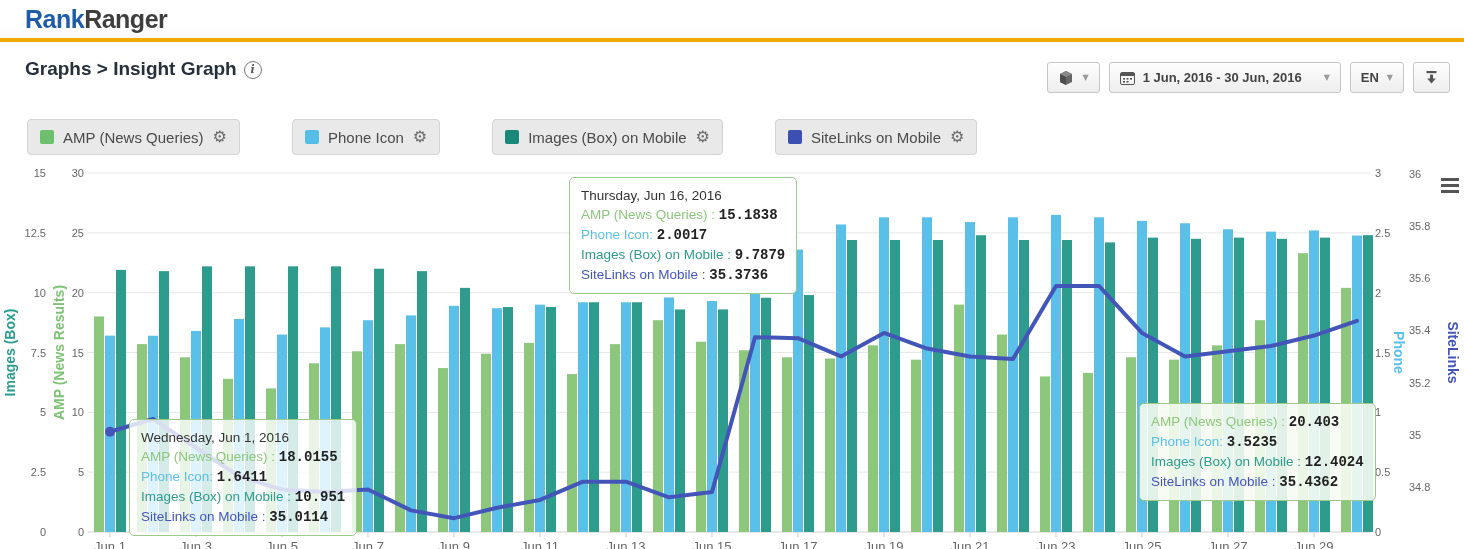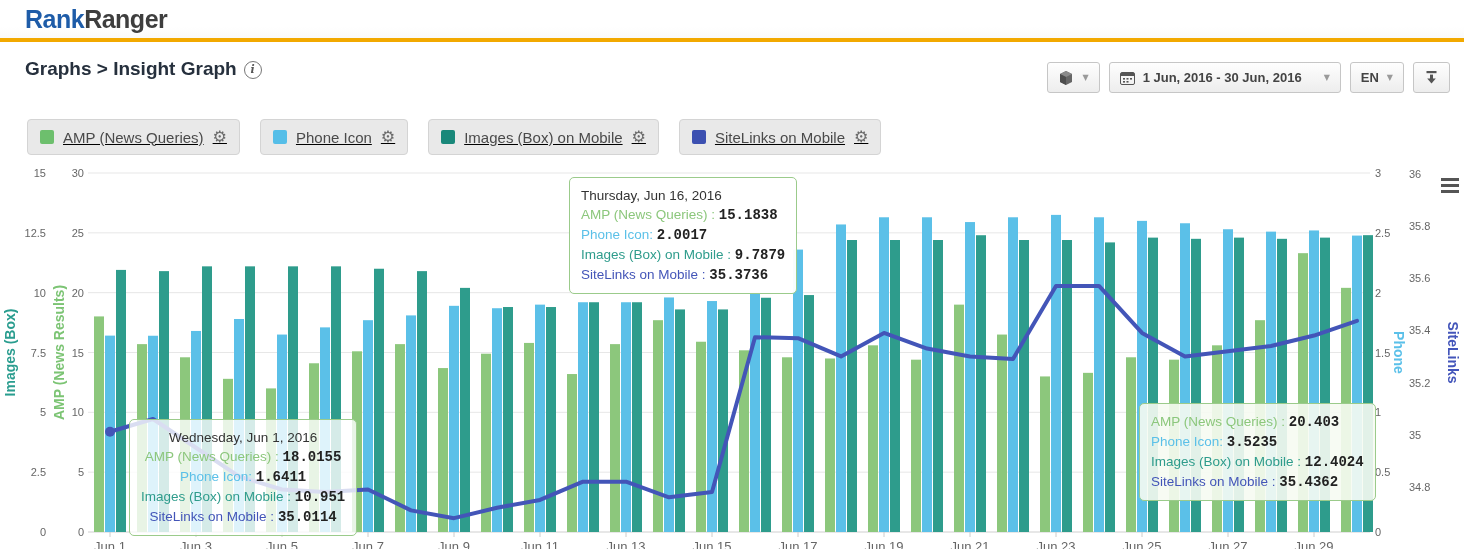--- a/index.html
+++ b/index.html
@@ -20,36 +20,36 @@
 
   
   .toolbar{position:absolute;top:62px;right:14px;display:flex;gap:9px;}
   .btn{display:flex;align-items:center;gap:8px;height:29px;padding:0 10px;
        background:linear-gradient(#fefefe,#ededed);border:1px solid #c6c6c6;border-radius:3px;
        color:#444;font-size:13px;font-weight:bold;cursor:pointer;}
   .caret{font-family:"DejaVu Sans",sans-serif;font-size:8px;color:#9a9a9a;}
   .btn svg{display:block;}
 
   
-  .legend{position:absolute;top:119px;left:27px;display:flex;gap:20px;text-decoration:underline;}
+  .legend{position:absolute;top:119px;left:27px;display:flex;gap:52px;}
   .chip{display:flex;align-items:center;gap:9px;height:34px;padding:0 12px;background:#e9e9e9;
         border:1px solid #d4d4d4;border-radius:4px;font-size:15px;color:#4a4a4a;}
   .swatch{width:14px;height:14px;border-radius:2px;}
   .gear{font-family:"DejaVu Sans",sans-serif;font-size:16px;color:#6b6b6b;cursor:pointer;line-height:1;}
 
   
   #chart{position:absolute;left:0;top:0;z-index:1;}
   .hamburger{position:absolute;left:1441px;top:178px;width:18px;cursor:pointer;z-index:2;}
   .hamburger div{height:3px;background:#555;margin-bottom:3px;}
 
   
   .tooltip{position:absolute;z-index:5;border:1px solid #9BCB8B;border-radius:5px;
            padding:8px 11px;font-size:13.5px;line-height:19px;color:#333;white-space:nowrap;margin-left:11px;}
   .tooltip b{color:#222;font-size:14px;font-family:Liberation Mono, monospace;}
-  #tt0{left:118px;top:419px;background:rgba(255,255,255,0.80);text-align:center;}
+  #tt0{left:118px;top:419px;background:rgba(255,255,255,0.80);}
   #tt1{left:558px;top:177px;background:rgba(255,255,255,0.96);}
   #tt2{left:1128px;top:403px;background:rgba(246,251,242,0.90);}
 </style>
 </head>
 <body>
 
 <div class="header">
   <div class="logo"><span class="p1">Rank</span><span class="p2">Ranger</span></div>
 </div>
 

